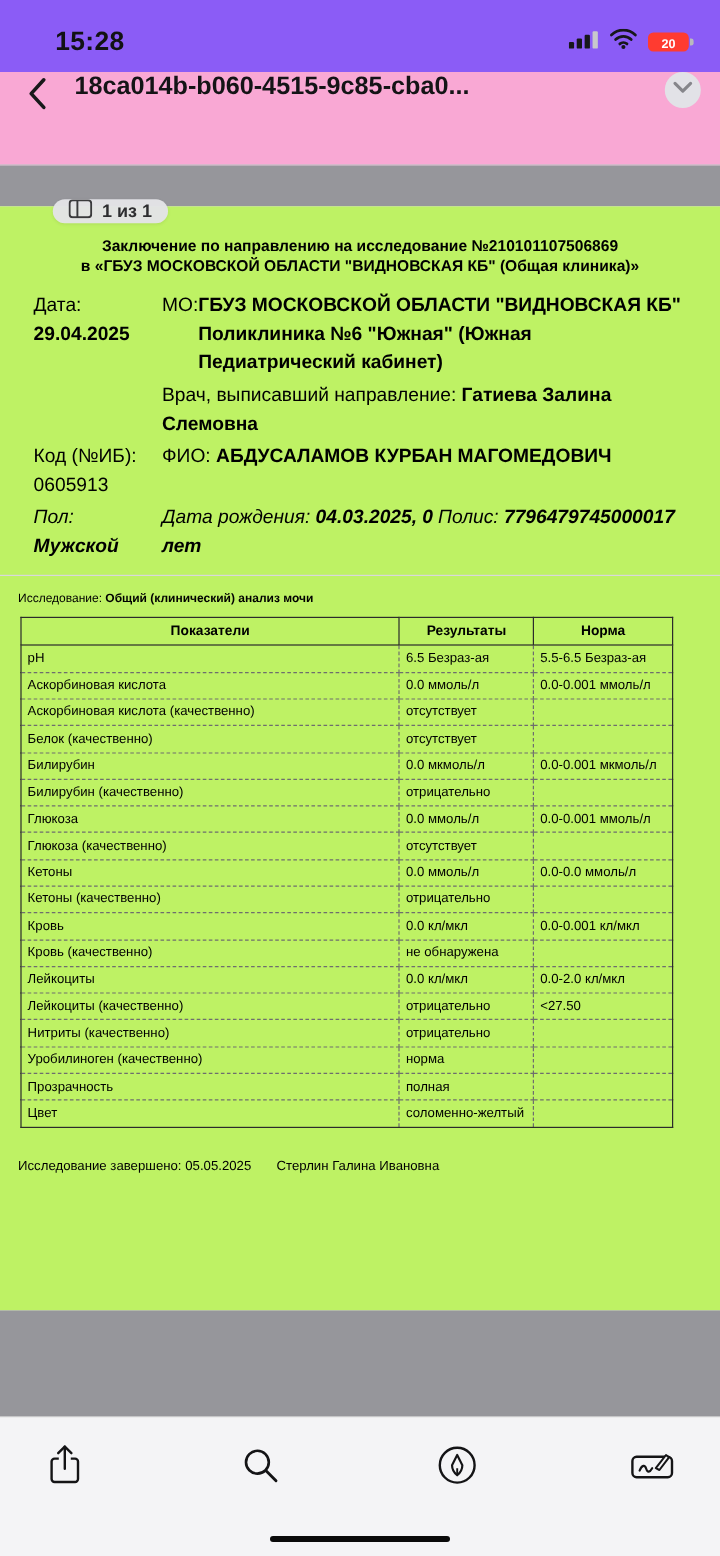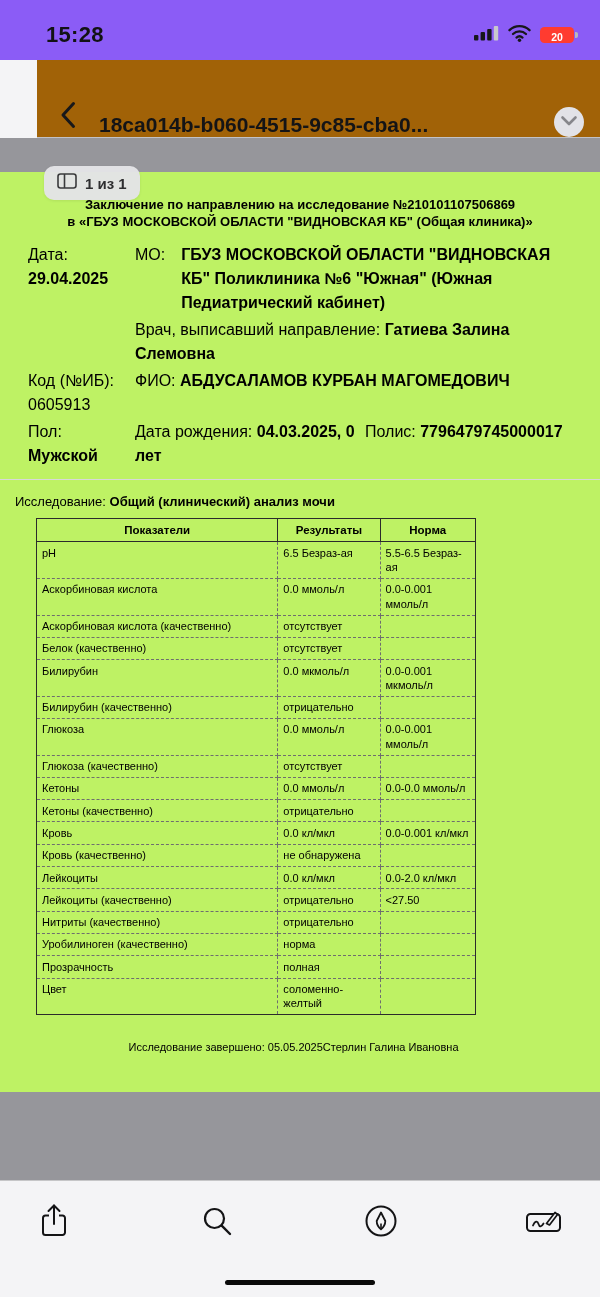--- a/index.html
+++ b/index.html
@@ -28,25 +28,24 @@
   }
   .battery span { color:#fff; font-size:10.5px; font-weight:700; }
   .battery::after {
     content:""; position:absolute; right:-4px; top:5px;
     width:2.6px; height:6px; background:#b9b9bd; border-radius:0 2px 2px 0;
   }
 
   
   .nav-bar {
     height:78px;
-    display:flex; align-items:flex-end;
+    display:flex; align-items:flex-start;
     padding:0 16px 0 14px;
-    background:#a16207;
+    background:#f9a8d4;
     border-bottom:1px solid #c2c2c6;
-    margin-left:37px;
   }
   .back-button { width:34px; height:40px; display:flex; align-items:center; justify-content:center; }
   .nav-title {
     flex:1; padding:0 8px 0 14px;
     font-size:21px; font-weight:600; color:#141416;
     white-space:nowrap; overflow:hidden;
   }
   .dropdown-button {
     width:30px; height:30px; border-radius:50%;
     background:#e2e2e7;
@@ -58,66 +57,66 @@
   .gray-band-top { height:34px; background:#96969b; }
   .gray-band-bottom { height:88px; background:#96969b; }
 
   .page {
     height:920px; background:#bef264;
     padding-top:24px; overflow:hidden;
   }
 
   .page-badge {
     position:absolute; top:166px; left:44px; z-index:6;
-    height:34px; padding:0 13px;
+    height:20px; padding:0 13px;
     background:rgba(227,227,230,.97);
     border-radius:10px;
     display:flex; align-items:center; gap:8px;
     box-shadow:0 1px 3px rgba(0,0,0,.08);
   }
   .page-badge-text { font-size:15px; font-weight:600; color:#2e2e30; }
 
   
   .doc-title {
     text-align:center; font-weight:700; font-size:13px; line-height:1.32; color:#000;
     padding:0 20px;
   }
   .info-section { margin:13px 28px 0 28px; font-size:16px; color:#000; }
   .info-row { margin-bottom:3px; line-height:1.5; }
   .grid2 { display:grid; grid-template-columns:107px 1fr; }
-  .grid3 { display:grid; grid-template-columns:107px 230px 1fr; }
-  .labval { display:flex; gap:16px; }
+  .grid3 { display:grid; grid-template-columns:107px 230px 1fr;font-style:italic; }
+  .labval { display:flex; gap:0; }
   .labval .lab { flex:0 0 auto; }
   .b { font-weight:700; }
   .info-divider { height:1px; background:#d8d8da; margin-top:11px; }
 
-  .study-line { margin:14px 28px 0 15px; font-size:13px; color:#000; }
+  .study-line { margin:14px 28px 0 15px; font-size:10px; color:#000; }
 
   .results-table {
-    margin:9px 28px 0 36px;
-    width:440px;
+    margin:9px 28px 0 17px;
+    width:544px;
     border-collapse:collapse;
     border:1.5px solid #2b2b2b;
     padding-left:28px;
   }
   .results-table th {
     border:1px solid #2b2b2b;
     font-size:11.5px; font-weight:700; color:#000;
     padding:5px 4px; text-align:center;
   }
   .results-table td {
     border:1px dashed #6e6e6e;
     font-size:11px; color:#000;
     padding:3.5px 5px; vertical-align:top; line-height:1.3;
   }
 
   .doc-footer {
     margin:26px 28px 16px 15px;
-    display:flex; justify-content:center;
-    font-size:11px; color:#000;
+    display:flex; justify-content:flex-start;
+    font-size:11px; color:#000;gap:21px;
   }
 
   
   .toolbar {
     height:117px; background:#f4f4f6;
     border-top:1px solid #c6c6c8;
     display:flex; justify-content:space-between; align-items:flex-start;
     padding:20px 34px 0 32px;
     position:relative;
   }

